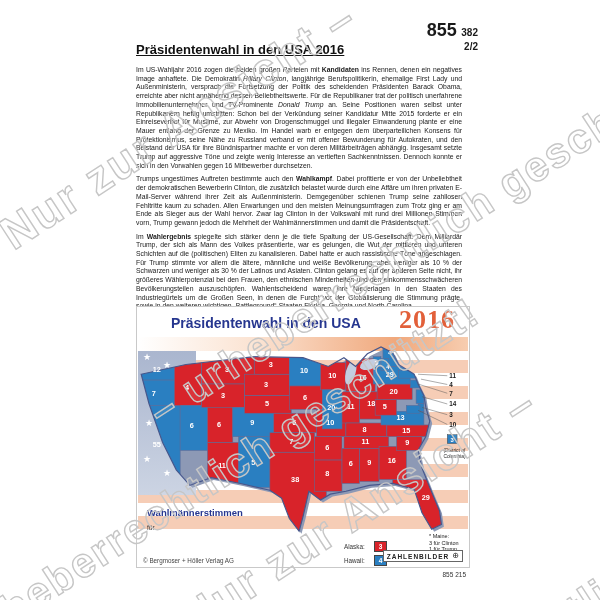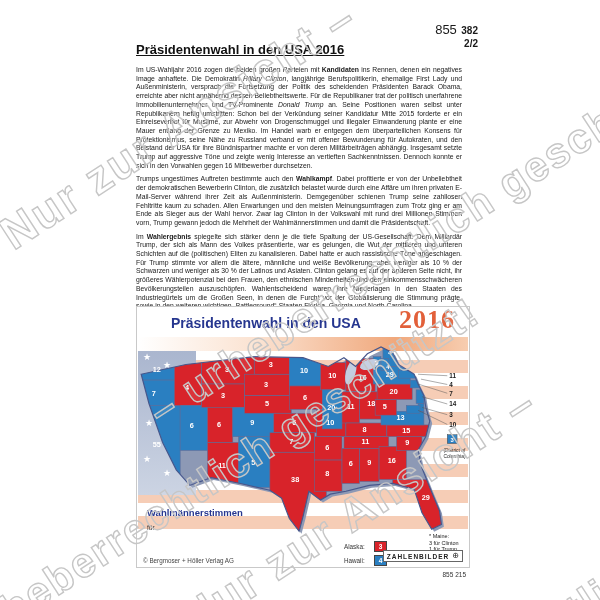--- a/index.html
+++ b/index.html
@@ -10,21 +10,21 @@
       color:rgba(255,255,255,0.08);-webkit-text-stroke:1.4px #c6c6c6;letter-spacing:2px;
       transform:rotate(-33deg);transform-origin:left top;font-family:"Liberation Sans",sans-serif;}
   .wm1{left:-10px;top:215px;font-size:46px;}
   .wm2{left:140px;top:395px;font-size:42px;}
   .wm3{left:170px;top:600px;font-size:46px;}
   .wm4{left:-80px;top:640px;font-size:42px;}
   .wm5{left:300px;top:760px;font-size:42px;}
 
   
   .hdr{position:absolute;right:122px;top:20px;text-align:right;line-height:1.15;}
-  .hdr .num{font-size:13px;font-weight:400;}
+  .hdr .num{font-size:18px;font-weight:700;}
   .hdr .sub{font-size:10px;font-weight:700;}
   .hdr .pg{font-size:10px;font-weight:700;}
 
   
   .content{position:absolute;left:136px;top:42px;width:326px;}
   h1.title{font-size:13px;font-weight:700;margin:0 0 9px 0;color:#111;text-decoration:underline;}
   p.body-p{font-size:6.8px;line-height:8.7px;text-align:justify;margin:0 0 5px 0;hyphens:auto;}
   p.body-p .b{font-weight:700;}
   p.body-p .i{font-style:italic;}
 

